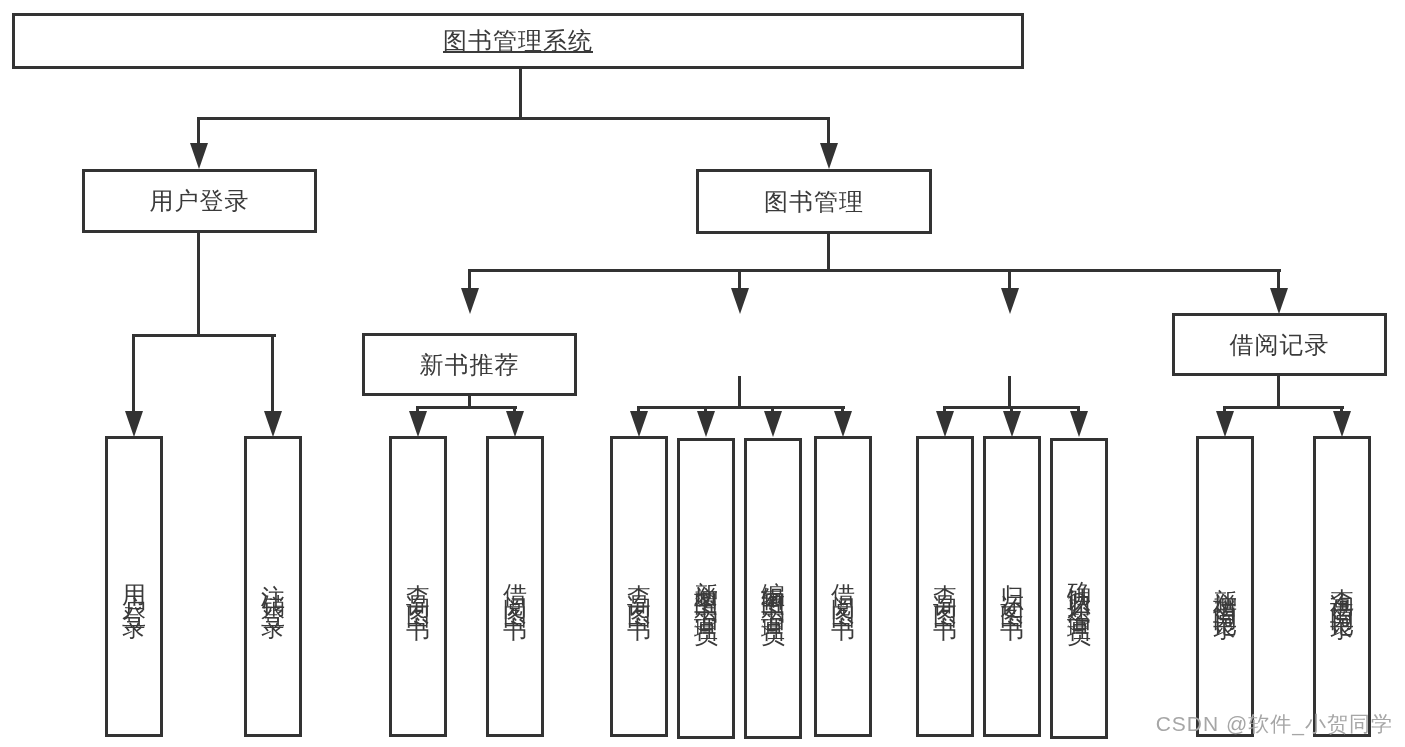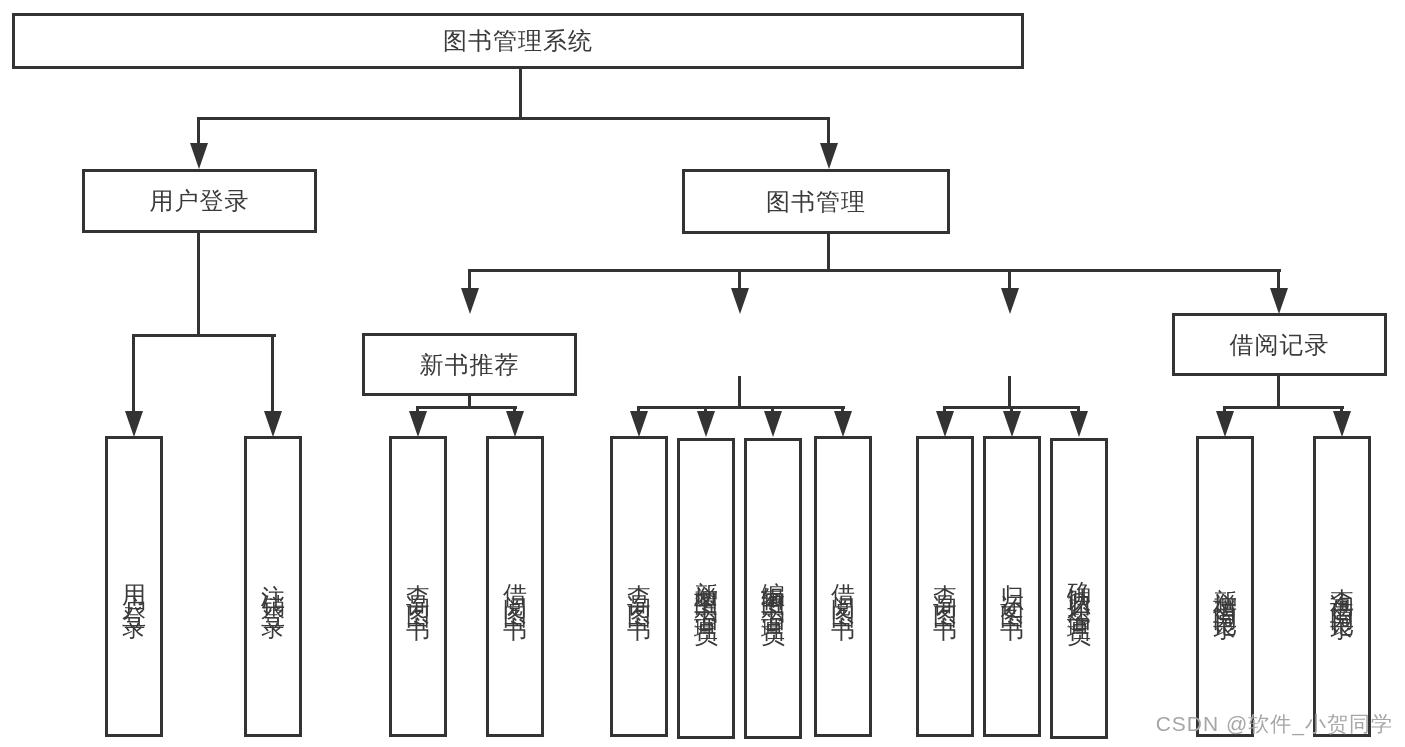--- a/index.html
+++ b/index.html
@@ -47,35 +47,35 @@
     position:absolute;right:12px;bottom:9px;
     font-size:21px;color:#a6a6a6;letter-spacing:1px;
     z-index:3;
   }
 </style>
 </head>
 <body>
 
 <div class="canvas">
 
-  <div class="hbox" style="left:12px;top:13px;width:1012px;height:56px;">
+  <div class="hbox" style="left:12px;top:13px;width:1012px;height:56px;text-decoration:underline;">
     <span>图书管理系统</span>
   </div>
 
   <div class="ln" style="left:519px;top:67px;width:3px;height:52px;"></div>
   <div class="ln" style="left:197px;top:117px;width:633px;height:3px;"></div>
   <div class="ln" style="left:197px;top:117px;width:3px;height:29px;"></div>
   <div class="ln" style="left:827px;top:117px;width:3px;height:29px;"></div>
   <div class="arr" style="left:190px;top:143px;"></div>
   <div class="arr" style="left:820px;top:143px;"></div>
 
   <div class="hbox" style="left:82px;top:169px;width:235px;height:64px;">
     <span>用户登录</span>
   </div>
-  <div class="hbox" style="left:682px;top:169px;width:268px;height:65px;">
+  <div class="hbox" style="left:696px;top:169px;width:236px;height:65px;">
     <span>图书管理</span>
   </div>
 
   <div class="ln" style="left:197px;top:233px;width:3px;height:103px;"></div>
   <div class="ln" style="left:132px;top:334px;width:144px;height:3px;"></div>
   <div class="ln" style="left:132px;top:334px;width:3px;height:80px;"></div>
   <div class="ln" style="left:271px;top:334px;width:3px;height:80px;"></div>
   <div class="arr" style="left:125px;top:411px;"></div>
   <div class="arr" style="left:264px;top:411px;"></div>
 

